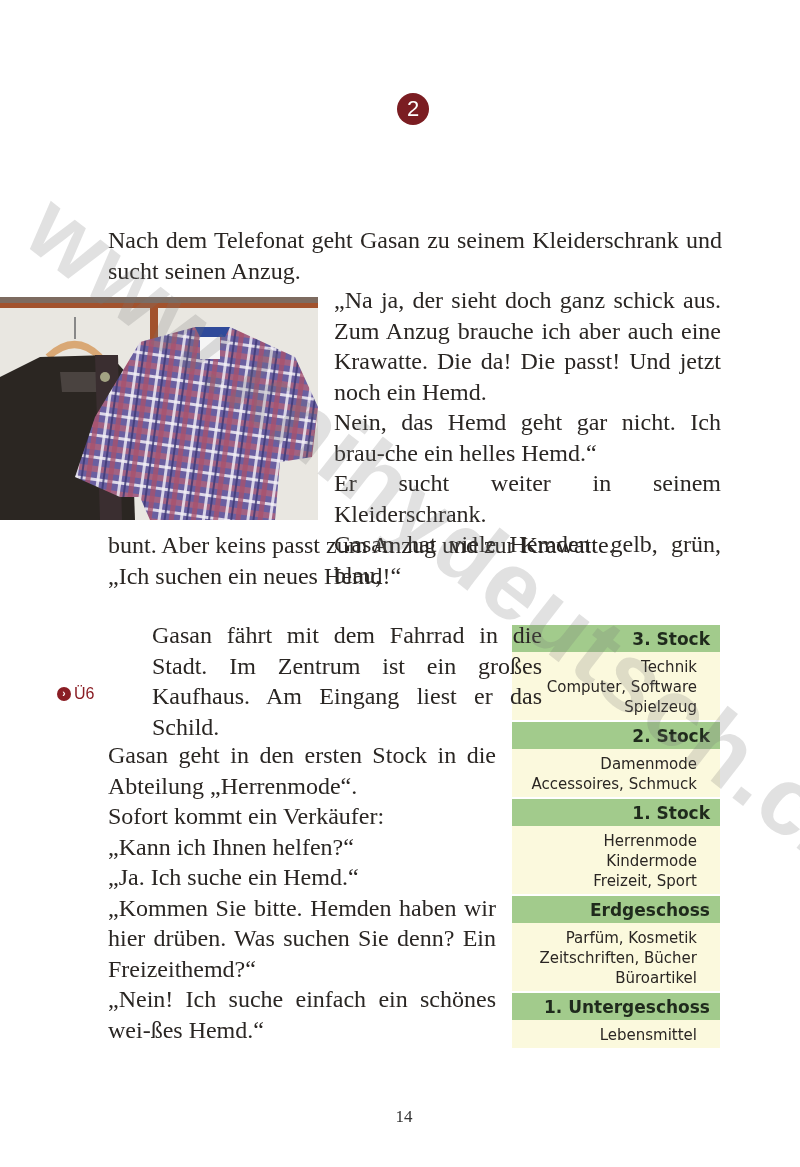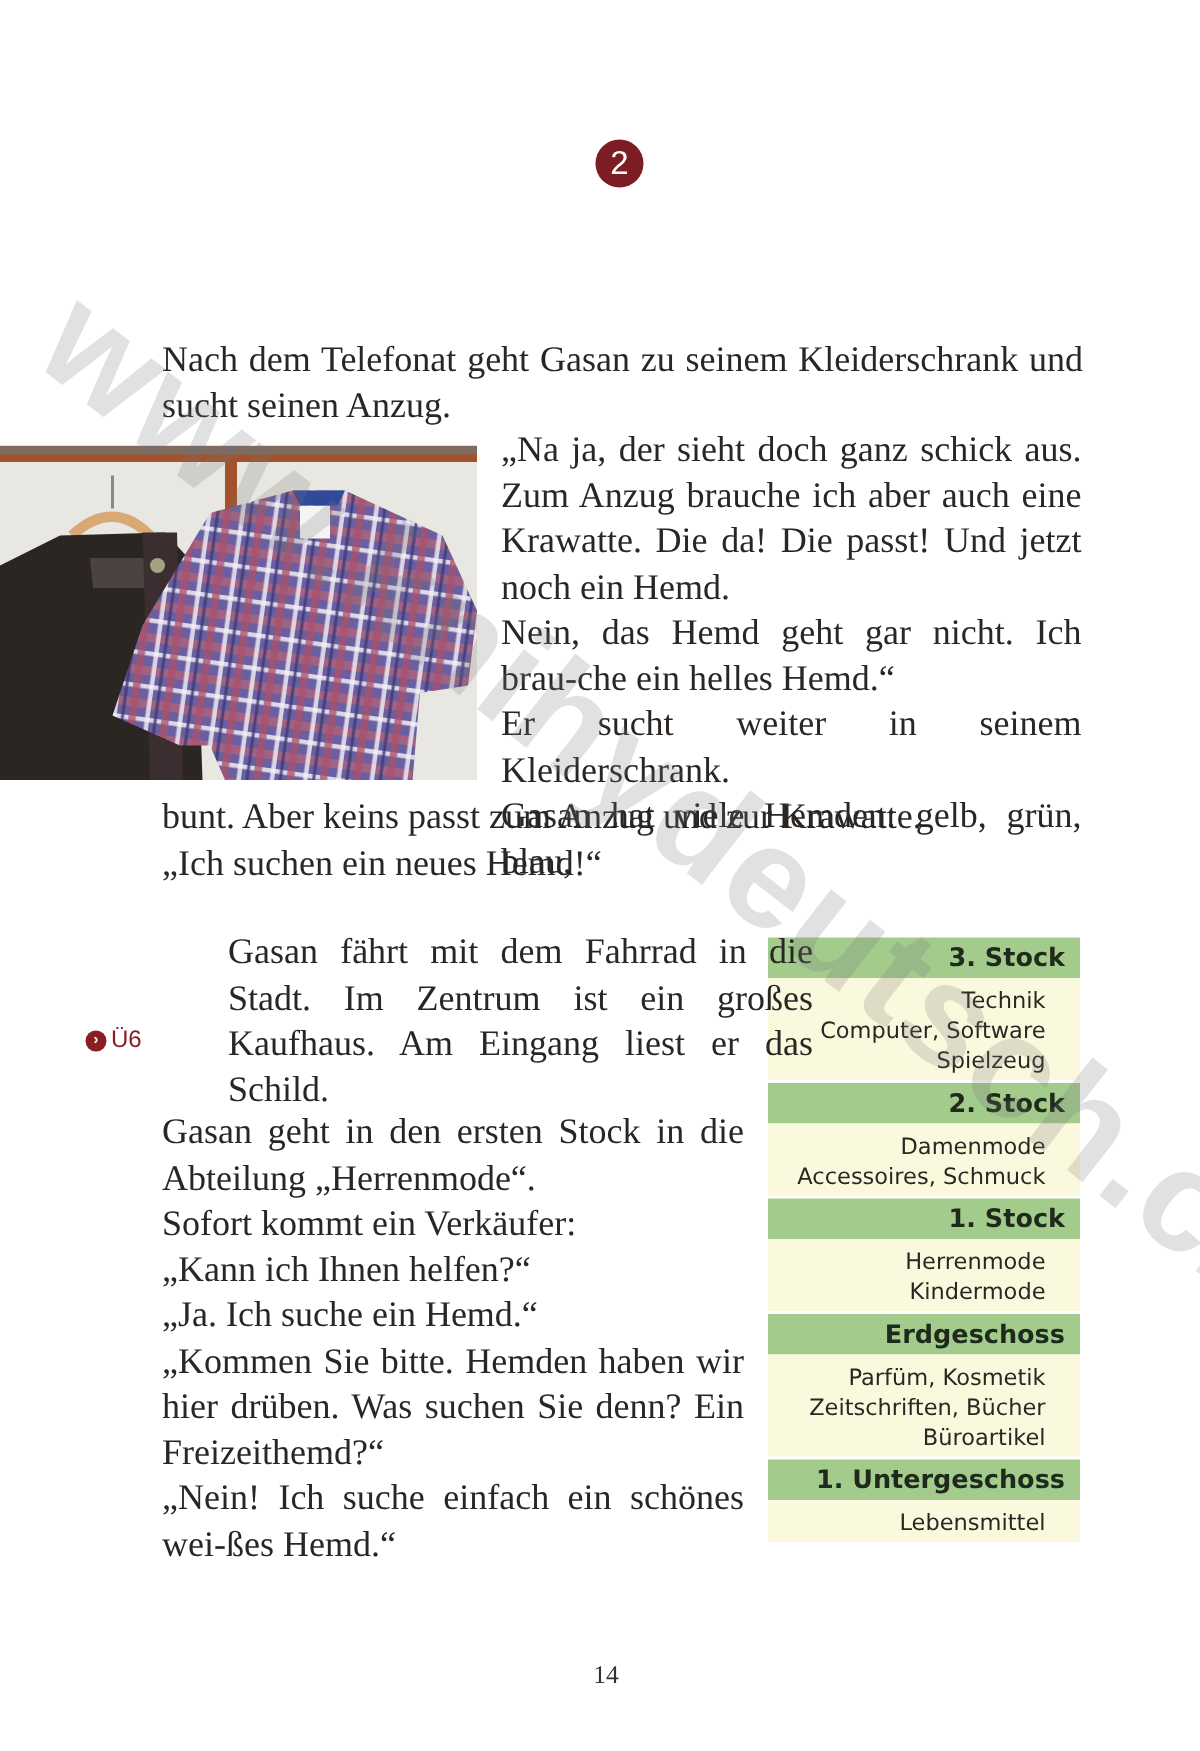--- a/index.html
+++ b/index.html
@@ -190,20 +190,21 @@
     <div class="floor-head">2. Stock</div>
     <div class="floor-body">
       <div>Damenmode</div>
       <div>Accessoires, Schmuck</div>
     </div>
 
     <div class="floor-head">1. Stock</div>
     <div class="floor-body">
       <div>Herrenmode</div>
       <div>Kindermode</div>
+      <div>Freizeit, Sport</div>
     </div>
 
     <div class="floor-head">Erdgeschoss</div>
     <div class="floor-body">
       <div>Parfüm, Kosmetik</div>
       <div>Zeitschriften, Bücher</div>
       <div>Büroartikel</div>
     </div>
 
     <div class="floor-head">1. Untergeschoss</div>

